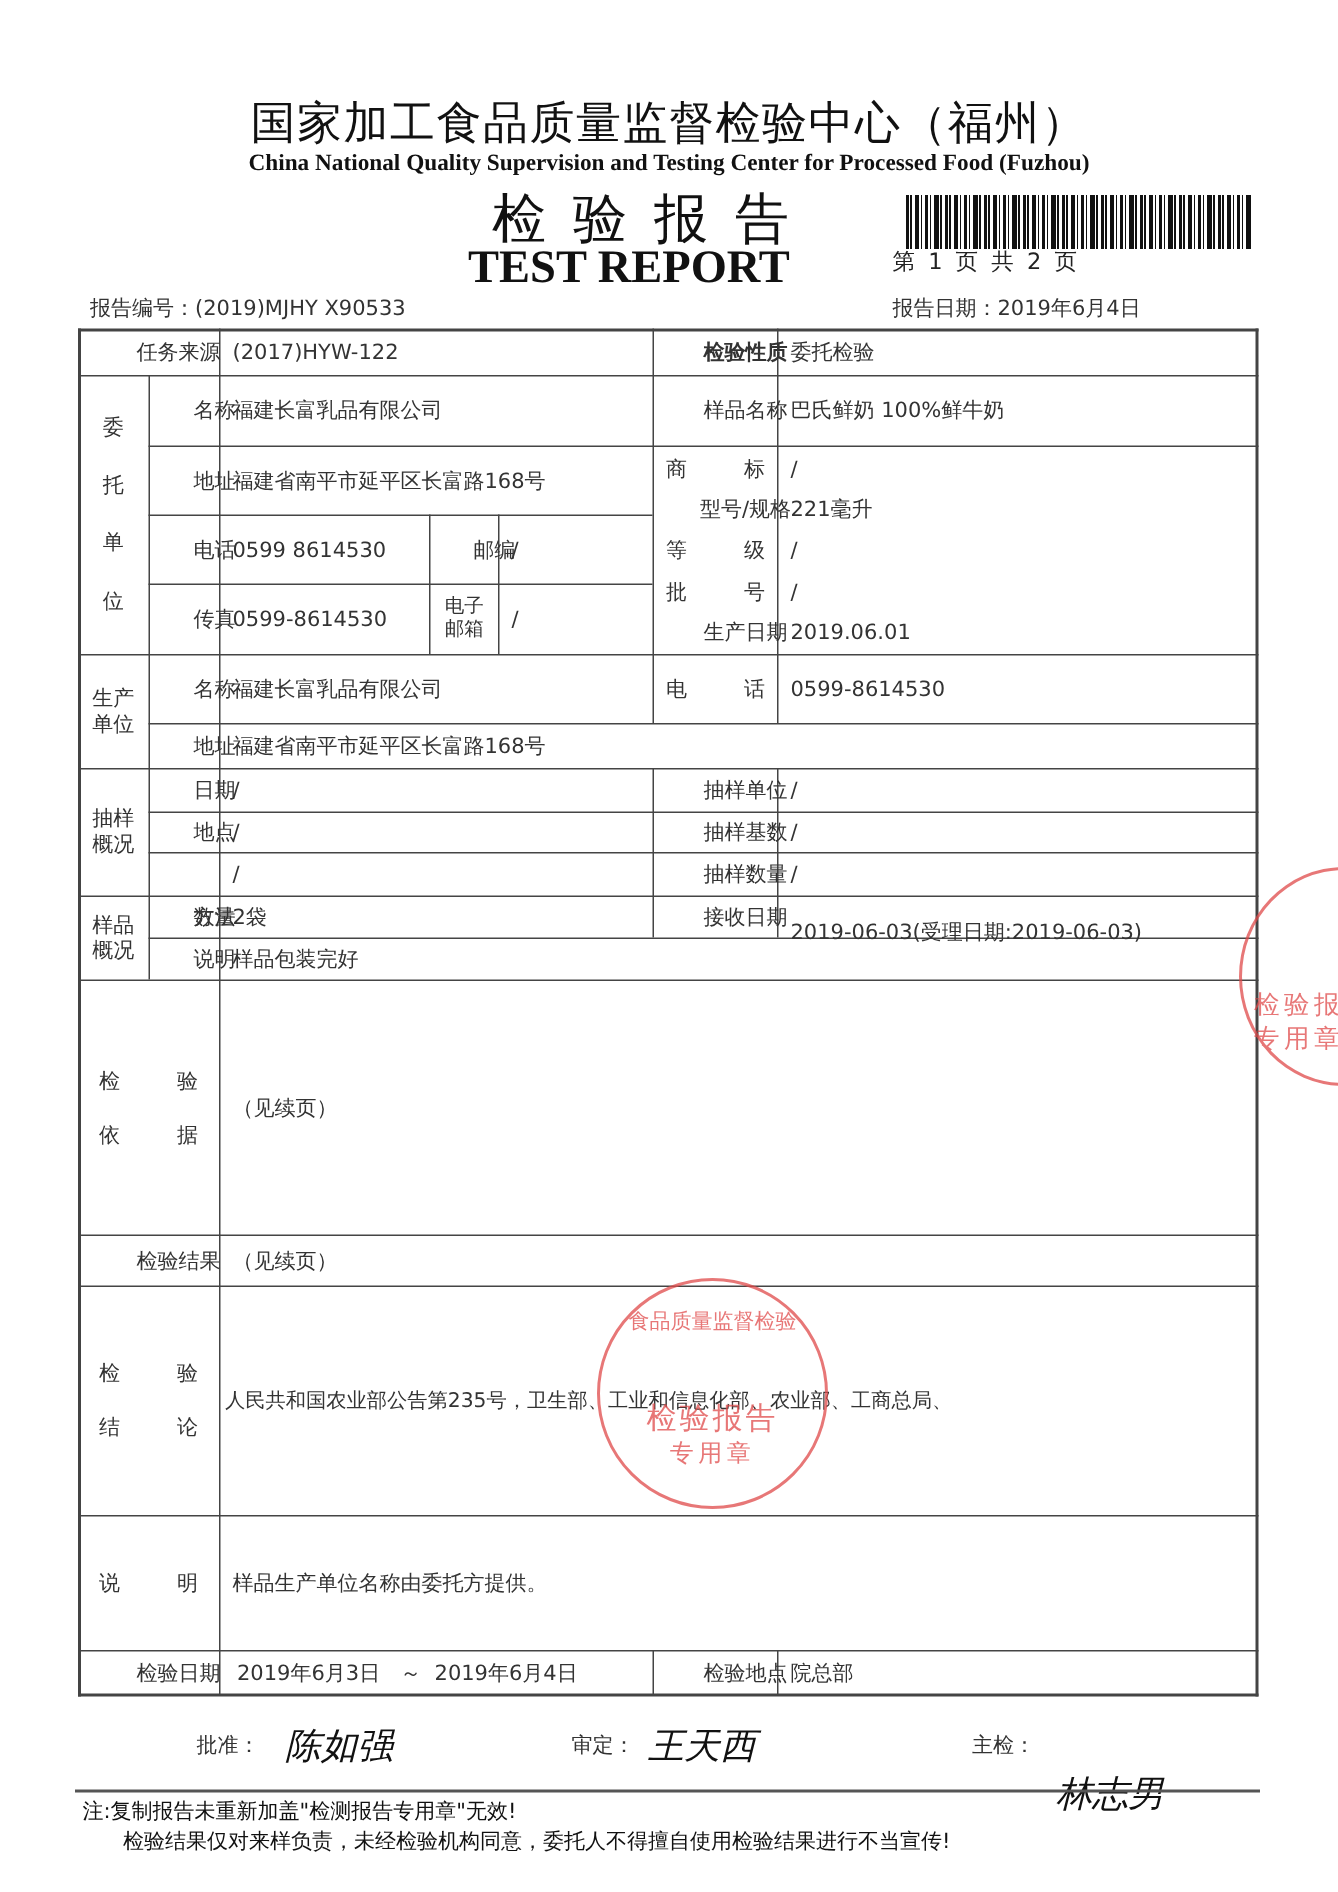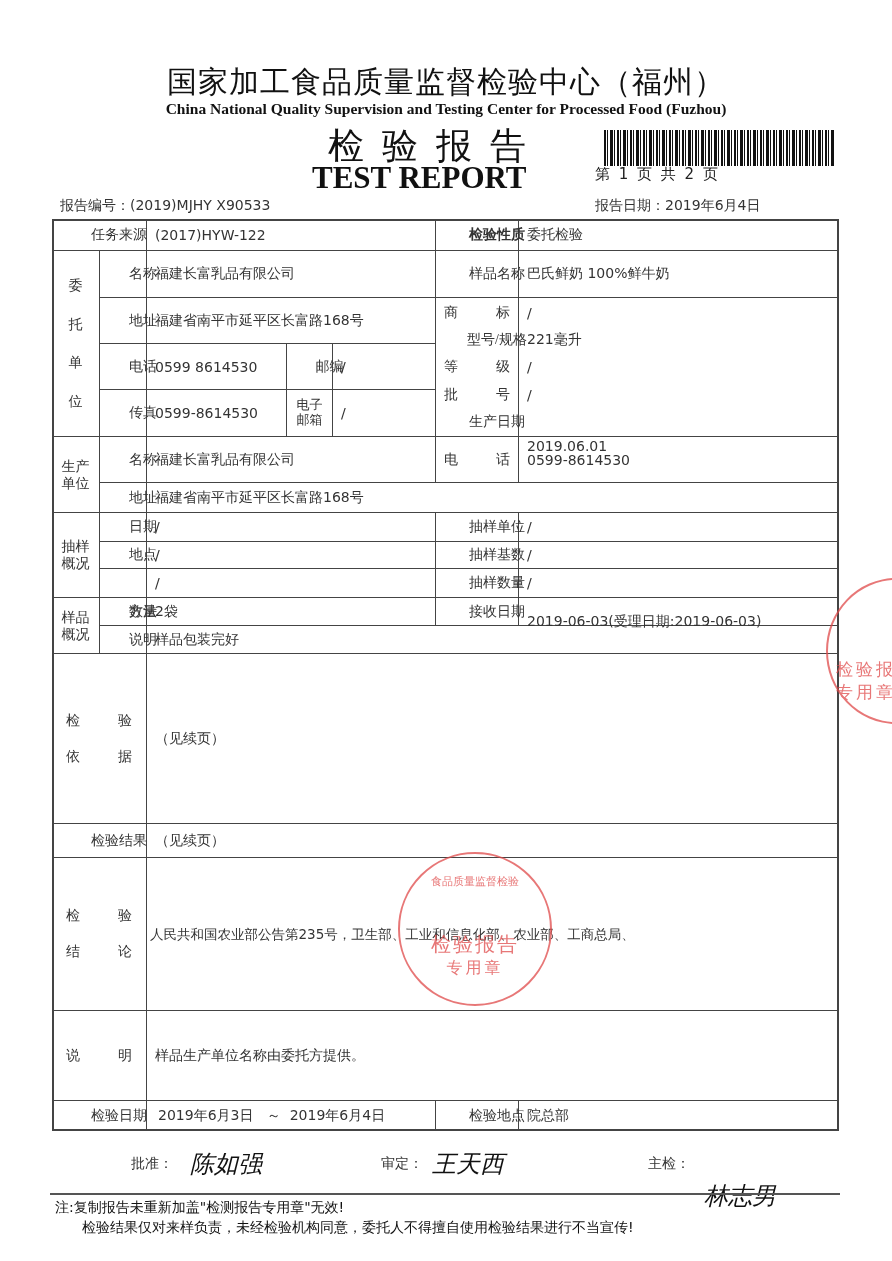--- a/index.html
+++ b/index.html
@@ -102,34 +102,34 @@
 <div class="cell val" style="left:333px;top:390px;width:100px;height:46px;">/</div>
 
 <div class="cell lbl" style="left:436px;top:251px;width:82px;height:46px;">样品名称</div>
 <div class="cell val" style="left:519px;top:251px;width:310px;height:46px;">巴氏鲜奶 100%鲜牛奶</div>
 
 <div class="cell just" style="left:436px;top:299px;width:82px;height:27px;">
   <span>商</span>
     <span>标</span>
 </div>
 <div class="cell val" style="left:519px;top:299px;width:310px;height:27px;">/</div>
-<div class="cell lbl" style="left:436px;top:326px;width:82px;height:27px;font-family:Liberation Serif, serif;">型号/规格</div>
+<div class="cell lbl" style="left:436px;top:326px;width:82px;height:27px;">型号/规格</div>
 <div class="cell val" style="left:519px;top:326px;width:310px;height:27px;">221毫升</div>
 <div class="cell just" style="left:436px;top:353px;width:82px;height:27px;">
   <span>等</span>
     <span>级</span>
 </div>
 <div class="cell val" style="left:519px;top:353px;width:310px;height:27px;">/</div>
 <div class="cell just" style="left:436px;top:381px;width:82px;height:27px;">
   <span>批</span>
     <span>号</span>
 </div>
 <div class="cell val" style="left:519px;top:381px;width:310px;height:27px;">/</div>
 <div class="cell lbl" style="left:436px;top:408px;width:82px;height:27px;">生产日期</div>
-<div class="cell val" style="left:519px;top:432px;width:310px;height:27px;">2019.06.01</div>
+<div class="cell val" style="left:519px;top:408px;width:310px;height:27px;">2019.06.01</div>
 
 <div class="cell vert" style="left:52px;top:437px;width:47px;height:75px;">
   <span>生产</span>
   <span>单位</span>
 </div>
 <div class="cell lbl" style="left:100px;top:437px;width:46px;height:45px;">名称</div>
 <div class="cell val" style="left:147px;top:437px;width:280px;height:45px;">福建长富乳品有限公司</div>
 <div class="cell just" style="left:436px;top:437px;width:82px;height:45px;">
   <span>电</span>
     <span>话</span>
@@ -192,21 +192,21 @@
     <span>明</span>
 </div>
 <div class="cell val" style="left:147px;top:1011px;width:600px;height:89px;">样品生产单位名称由委托方提供。</div>
 
 <div class="cell lbl" style="left:52px;top:1101px;width:94px;height:29px;">检验日期</div>
 <div class="cell val" style="left:150px;top:1101px;width:285px;height:29px;white-space:pre;">2019年6月3日   ～  2019年6月4日</div>
 <div class="cell lbl" style="left:436px;top:1101px;width:82px;height:29px;">检验地点</div>
 <div class="cell val" style="left:519px;top:1101px;width:300px;height:29px;">院总部</div>
 
 <div class="stamp" style="left:398px;top:852px;width:150px;height:150px;">
-  <span style="font-size:11px;margin-top:-6px;">食品质量监督检验</span>
+  <span style="font-size:14px;margin-top:-6px;">食品质量监督检验</span>
   <span style="font-size:20px;margin-top:42px;letter-spacing:2px;">检验报告</span>
   <span style="font-size:16px;letter-spacing:3px;">专用章</span>
 </div>
 <div class="stamp" style="left:826px;top:578px;width:140px;height:146px;align-items:flex-start;padding-left:8px;box-sizing:border-box;">
   <span style="font-size:17px;margin-top:60px;letter-spacing:3px;">检验报告</span>
   <span style="font-size:17px;letter-spacing:3px;">专用章</span>
 </div>
 
 <div class="abs meta" style="left:131px;top:1155px;">批准：</div>
 <div class="abs sig" style="left:190px;top:1148px;">陈如强</div>

